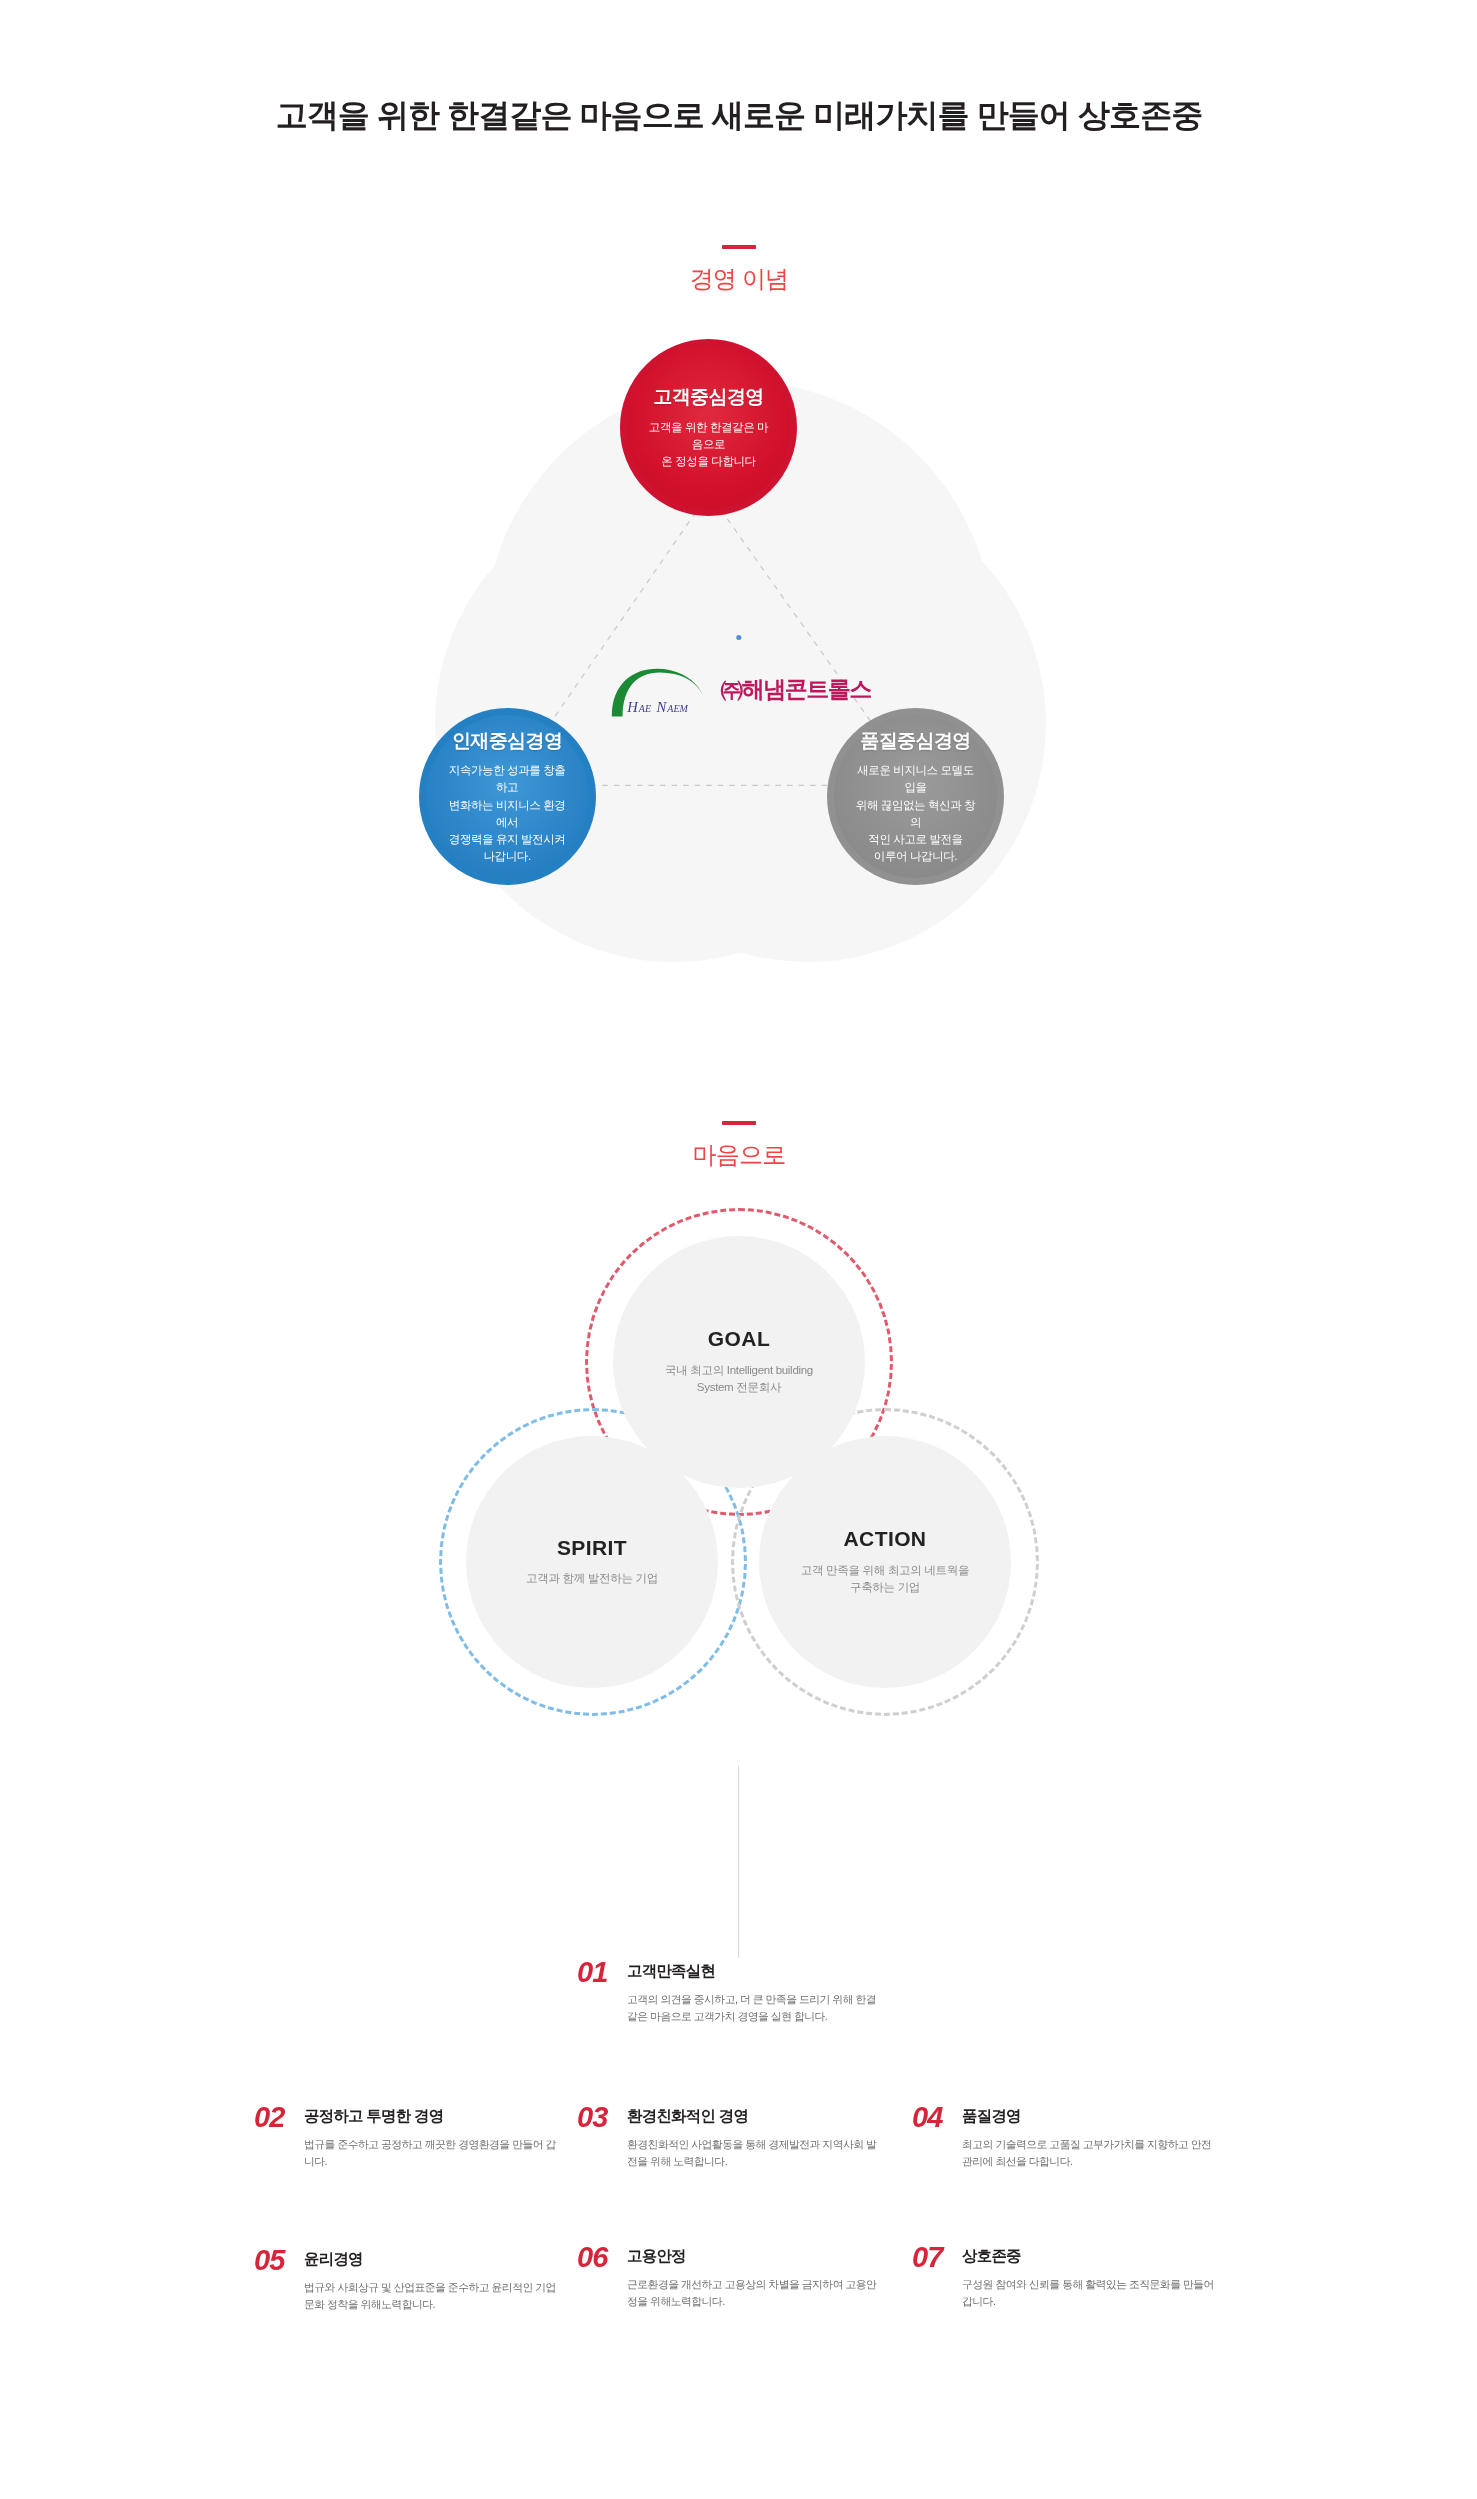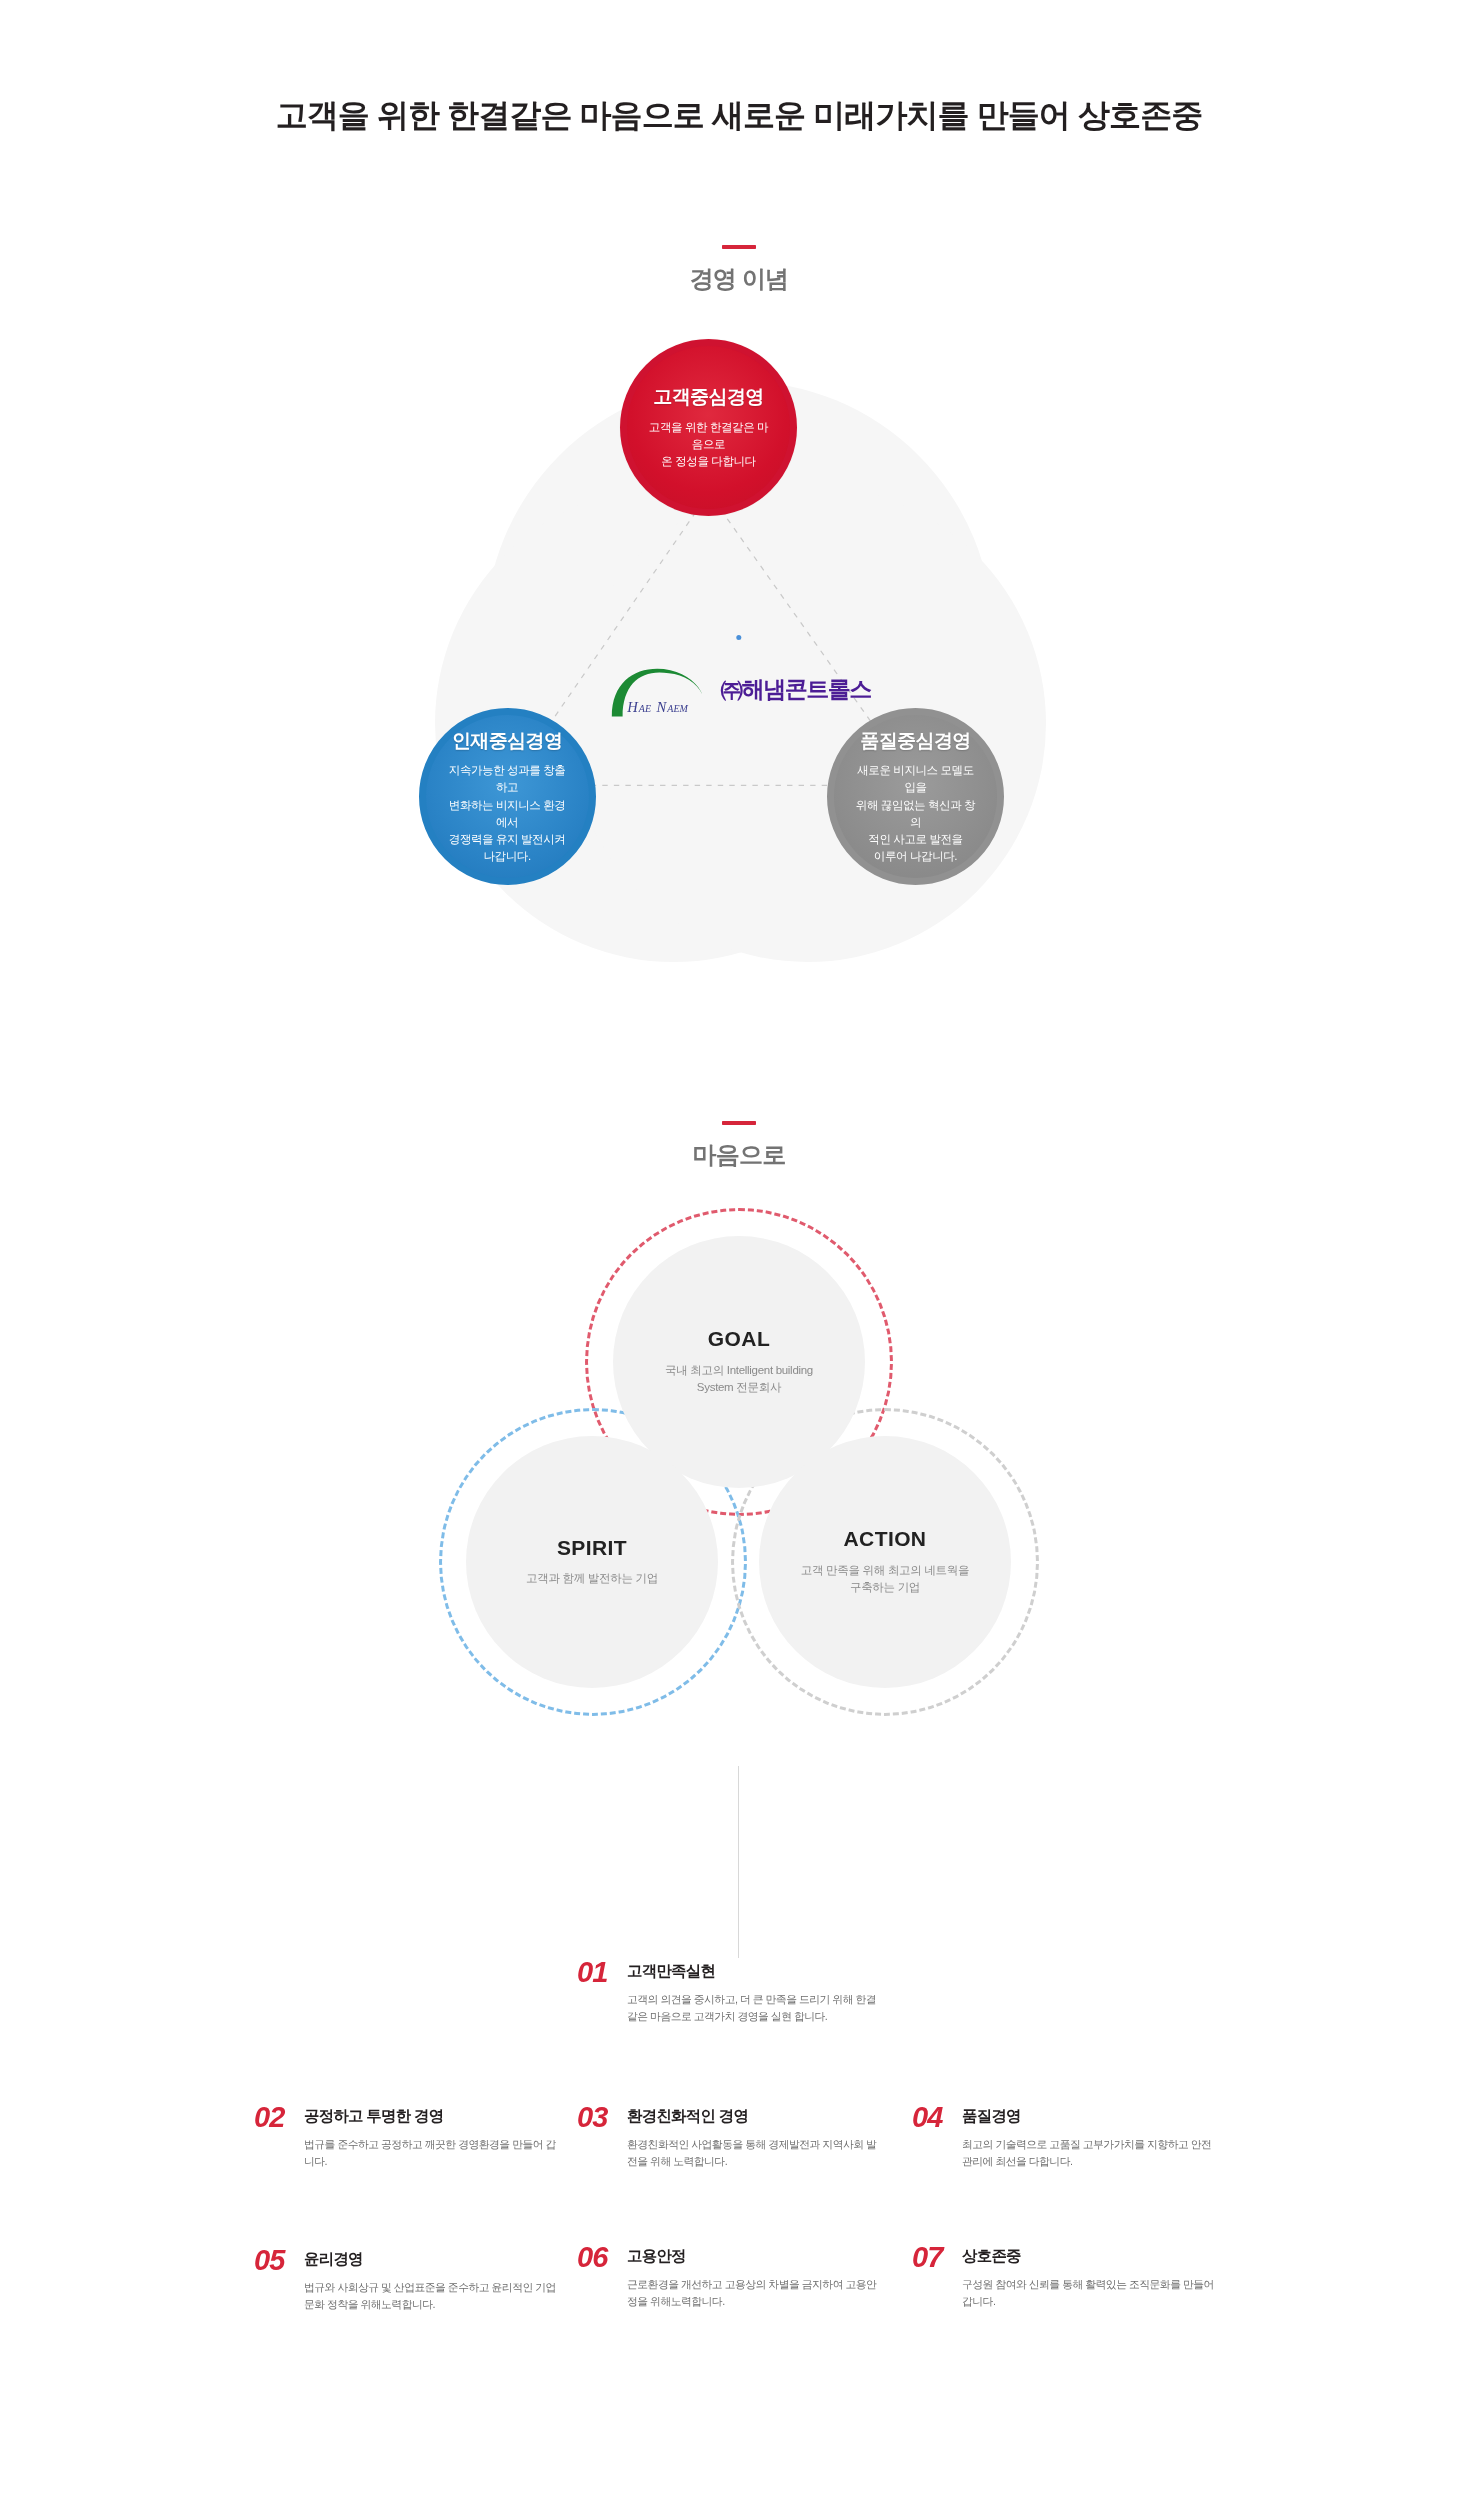--- a/index.html
+++ b/index.html
@@ -20,21 +20,21 @@
     font-size:32px; font-weight:bold; letter-spacing:-0.9px; color:#231f20;
   }
 
   
   .sec-head { position:absolute; left:0; width:1478px; text-align:center; }
   .sec-head .bar {
     display:block; width:34px; height:3.8px; background:#d6253a;
     margin:0 auto 14px auto; border-radius:0.8px;
   }
   .sec-head .title {
-    display:block; font-size:24px; font-weight:bold; letter-spacing:-0.8px; color:#737373;
+    display:block; font-size:24px; font-weight:normal; letter-spacing:-0.8px; color:#ef4444;
   }
   #sec-ideology { top:245px; }
   #sec-goal { top:1121px; }
 
   
   .venn { position:absolute; left:404px; top:339px; width:670px; height:662px; }
   .venn .halo {
     position:absolute; border-radius:50%; background:#f6f6f6;
   }
   .venn .halo.h1 { left:81px; top:42px;  width:508px; height:508px; }
@@ -74,21 +74,21 @@
   
   .venn-logo {
     position:absolute; left:154px; top:308px; width:362px; height:85px;
     display:flex; align-items:center; justify-content:center; gap:14px;
   }
   .venn-logo .dot { position:absolute; left:50%; top:-12.3px; width:5.4px; height:5.4px;
     border-radius:50%; background:#4a90d9; transform:translateX(-50%); }
   .logo-mark { position:relative; width:99px; height:57px; }
   .logo-mark svg { position:absolute; left:0; top:0; }
   .logo-word {
-    font-size:23px; font-weight:bold; letter-spacing:-1.5px; color:#4c1d95;
+    font-size:23px; font-weight:bold; letter-spacing:-1.5px; color:#be185d;
     white-space:nowrap; font-family:"Liberation Sans","DejaVu Sans",sans-serif;
   }
 
   
   .rings { position:absolute; left:431px; top:1208px; width:616px; height:562px; }
   .ring { position:absolute; border-radius:50%; border-style:dashed; background:transparent; }
   .ring.r-goal   { left:154px; top:0px;   width:308px; height:308px; border:3.8px dashed #e05a6d; }
   .ring.r-spirit { left:7.7px;  top:200px; width:308px; height:308px; border:3.8px dashed #7fbce8; }
   .ring.r-action { left:300px; top:200px; width:308px; height:308px; border:3.8px dashed #cfcfcf; }
 

